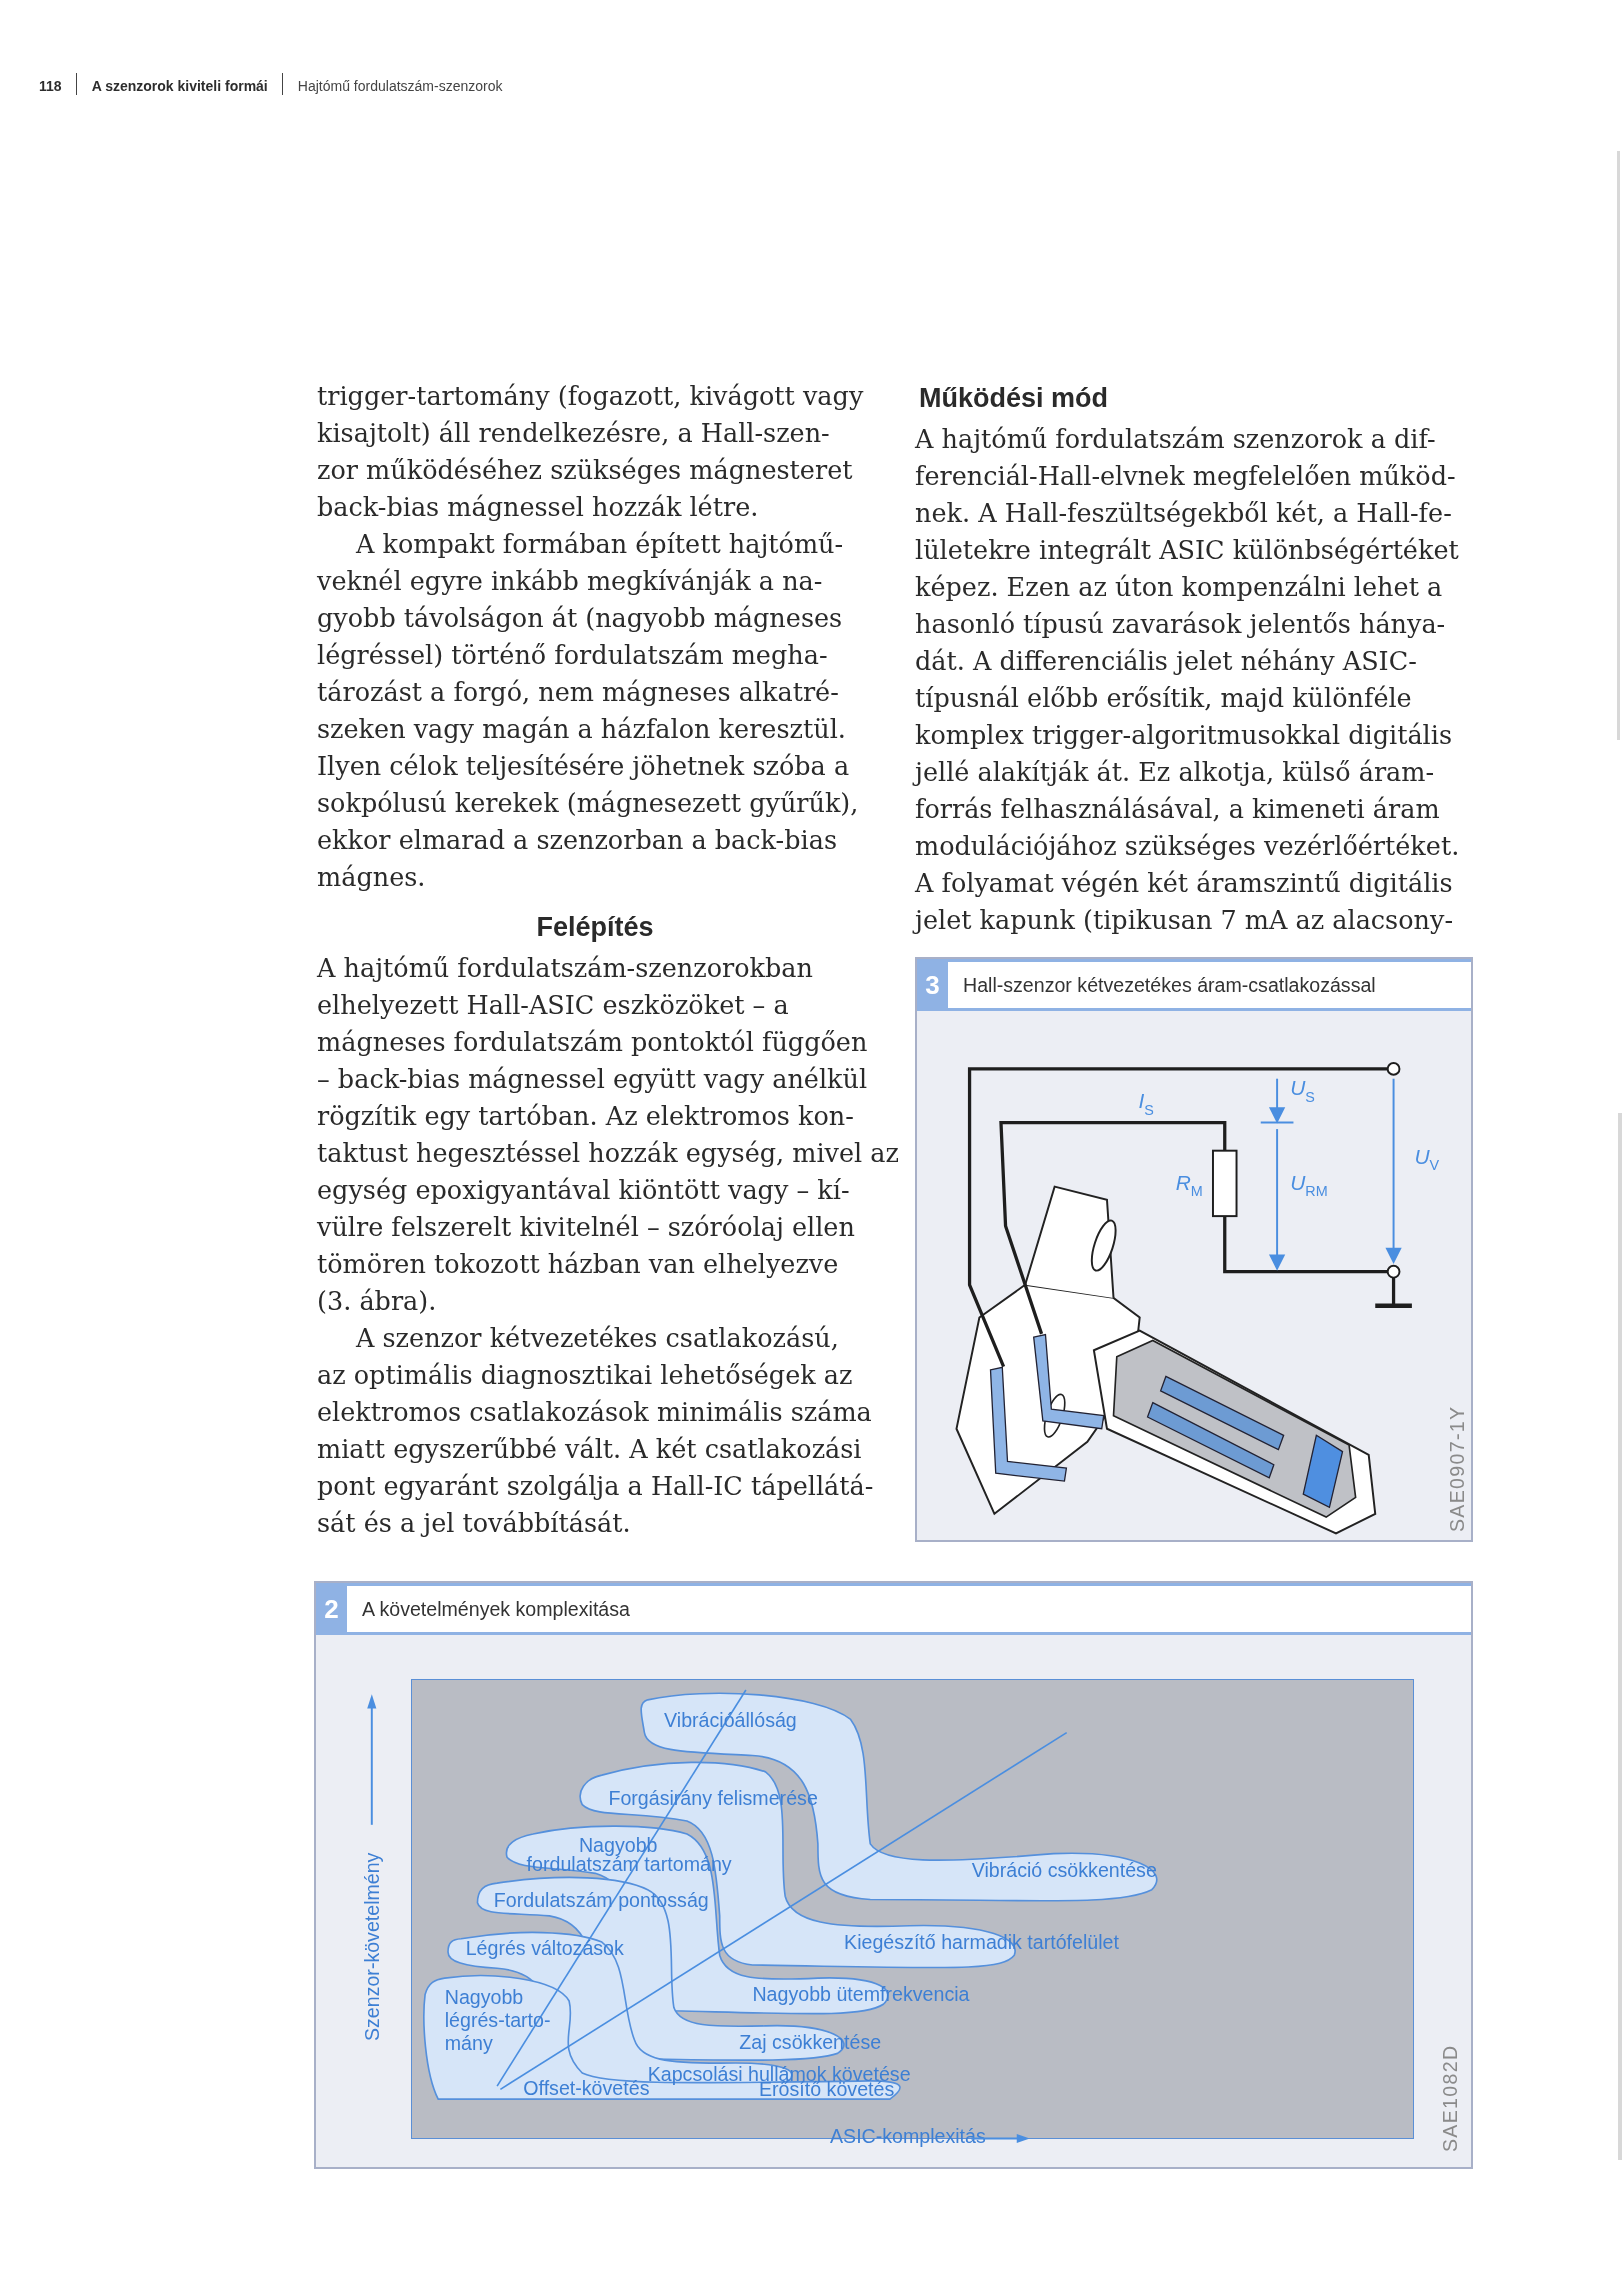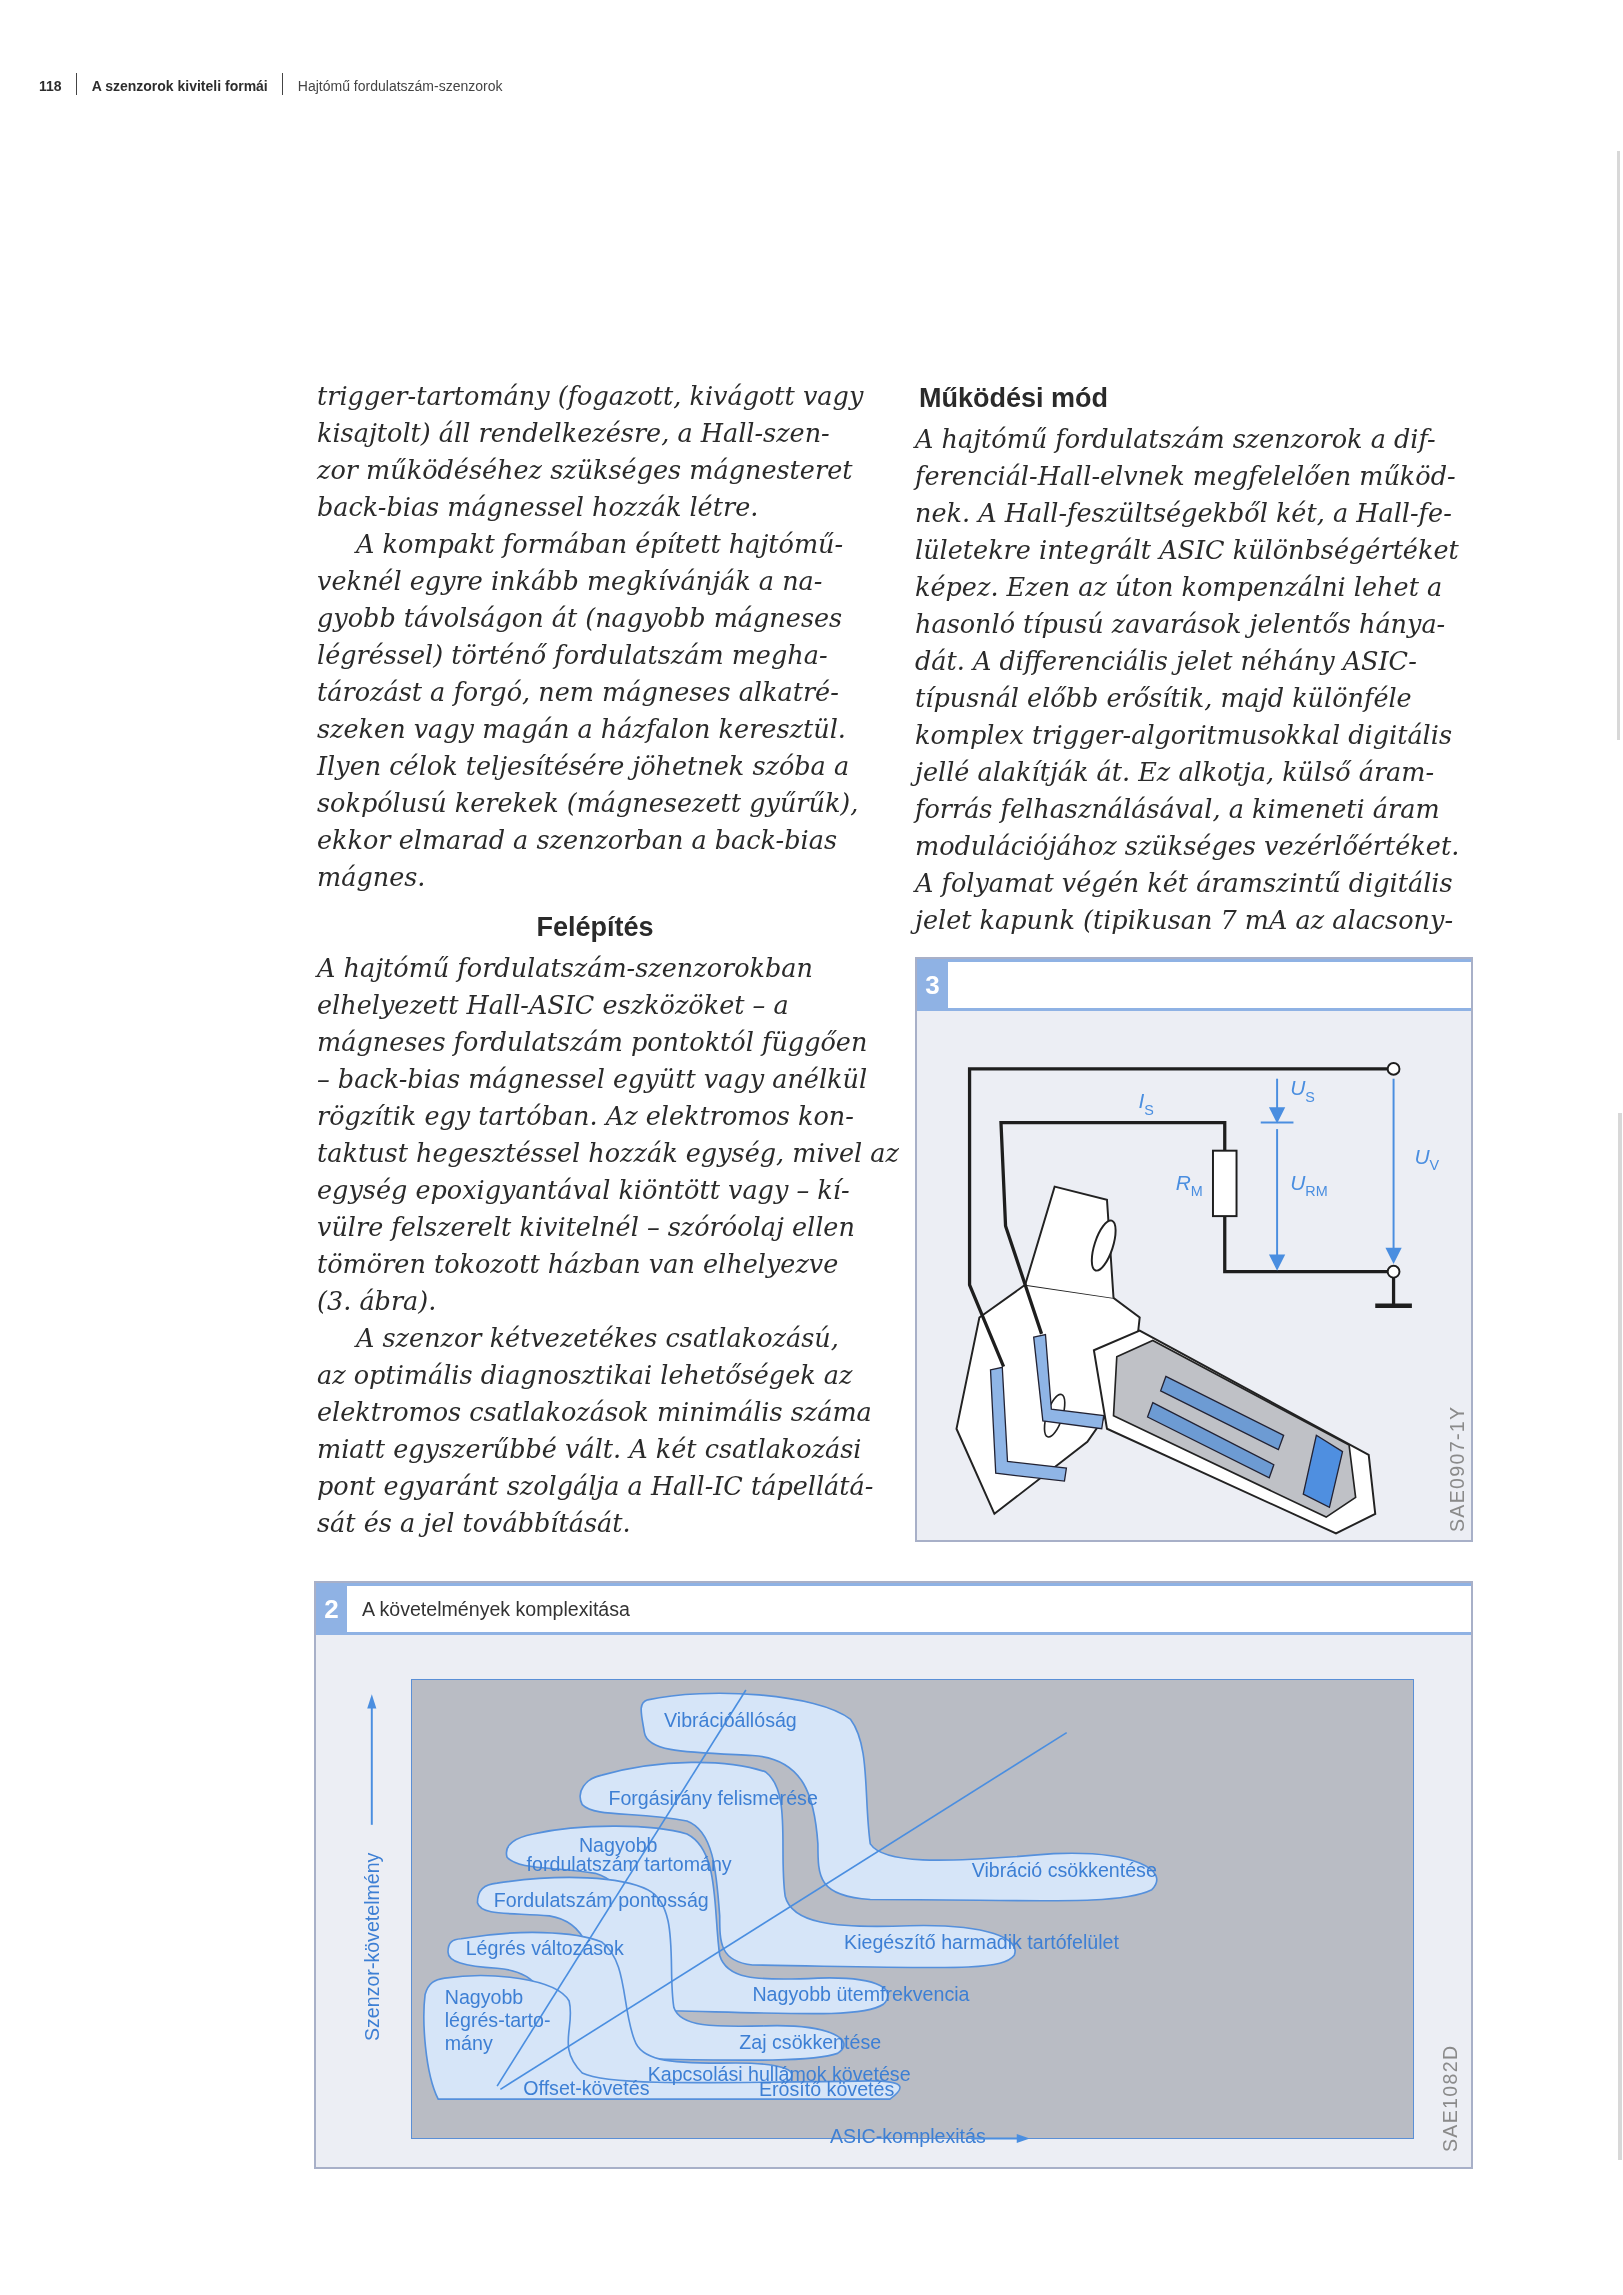--- a/index.html
+++ b/index.html
@@ -5,21 +5,21 @@
   html, body { margin:0; padding:0; }
   body { width:1623px; height:2295px; background:#ffffff; position:relative; overflow:hidden; color:#2b2b2b; }
   .running-head { position:absolute; left:39px; top:73px; font-family:Liberation Sans, sans-serif; font-size:14px; color:#2d2d2d; white-space:nowrap; }
   .running-head .pg { font-weight:bold; }
   .running-head .sep { display:inline-block; width:1.3px; height:22px; background:#444; vertical-align:-3.9px; margin:0 14.4px; }
   .running-head .chap { font-weight:bold; }
   .running-head .sec { font-weight:normal; color:#444; }
 
   .col { position:absolute; font-family:"DejaVu Serif", serif; font-size:25.5px; line-height:37px; color:#2a2a2a; }
   .col p { margin:0; }
-  .col .line { display:block; white-space:nowrap;font-style:italic; }
+  .col .line { display:block; white-space:nowrap; }
   .col h3 { font-family:"Liberation Sans", sans-serif; font-weight:bold; font-size:27px; line-height:37px; margin:4px; color:#2a2a2a; }
   #left-col { left:317px; top:378px; width:556px; }
   #left-col h3 { margin-top:13px;text-align:center; }
   #right-col { left:915px; top:376px; width:563px; }
 
   .figure { position:absolute; background:#eceef4; border:2px solid #a8b0c8; box-sizing:border-box; }
   .fig-head { position:absolute; left:0; top:0; right:0; height:46px; background:#ffffff; border-bottom:3.3px solid #8fb2e4; border-top:3.3px solid #8fb2e4; }
   .fig-num { position:absolute; left:0; top:0; width:31px; height:46px; background:#8fb2e4; color:#fff; font-family:"Liberation Sans", sans-serif; font-weight:bold; font-size:26px; line-height:46px; text-align:center; }
   .fig-title { position:absolute; left:46px; top:0; line-height:46px; font-family:"Liberation Sans", sans-serif; font-size:19.6px; color:#333; white-space:nowrap; }
   .fig-code { position:absolute; font-family:"Liberation Sans", sans-serif; color:#8a8a8a; font-size:19.6px; letter-spacing:1.3px; transform:rotate(-90deg); transform-origin:left top; white-space:nowrap; }
@@ -96,20 +96,21 @@
     <span class="line">forrás felhasználásával, a kimeneti áram</span>
     <span class="line">modulációjához szükséges vezérlőértéket.</span>
     <span class="line">A folyamat végén két áramszintű digitális</span>
     <span class="line">jelet kapunk (tipikusan 7 mA az alacsony-</span>
   </p>
 </div>
 
 <div class="figure" id="fig3">
   <div class="fig-head">
     <div class="fig-num">3</div>
+    <div class="fig-title">Hall-szenzor kétvezetékes áram-csatlakozással</div>
   </div>
   <svg width="554" height="530" viewBox="0 0 846 810" style="position:absolute;left:0;top:51px;">
 
     <g>
 
       <path d="M118 770 L60 640 L95 470 L165 420 L300 440 L340 470 L330 560 L260 660 Z" fill="#ffffff" stroke="#222" stroke-width="3"></path>
       <path d="M165 420 L210 270 L290 290 L300 440" fill="#ffffff" stroke="#222" stroke-width="3"></path>
       <ellipse cx="285" cy="360" rx="14" ry="40" transform="rotate(18 285 360)" fill="#ffffff" stroke="#222" stroke-width="3"></ellipse>
       <ellipse cx="210" cy="620" rx="12" ry="34" transform="rotate(18 210 620)" fill="#ffffff" stroke="#222" stroke-width="2.5"></ellipse>
 

